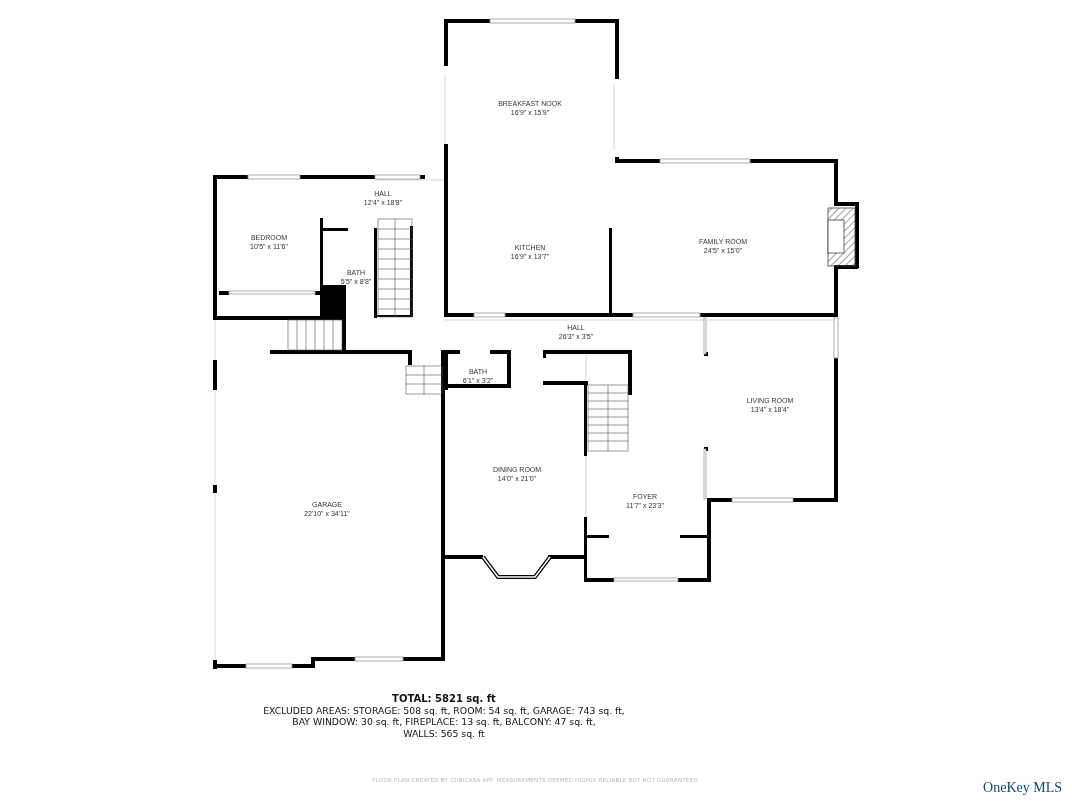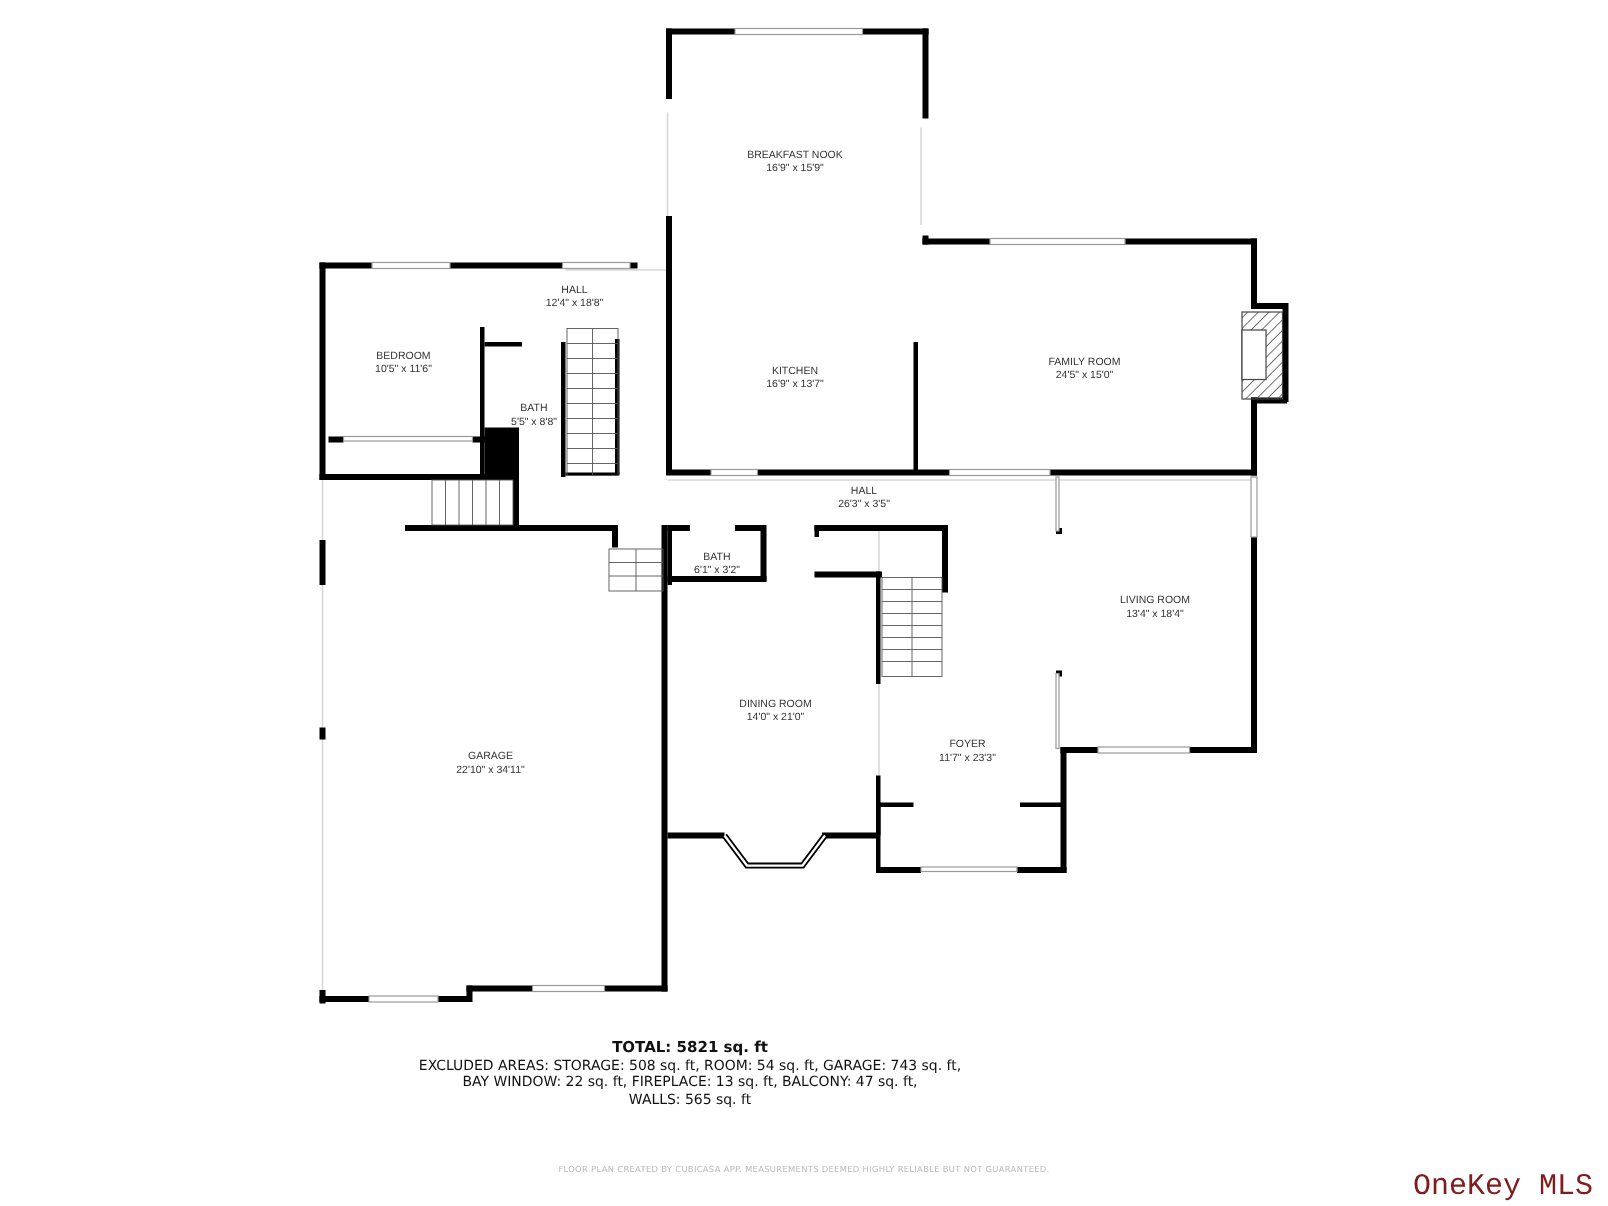--- a/index.html
+++ b/index.html
@@ -1,23 +1,23 @@
 <!DOCTYPE html>
 <html><head>
 <meta charset="utf-8">
 <style>
   html, body { margin:0; padding:0; background:#ffffff; }
   body { width:1072px; height:804px; position:relative; overflow:hidden; font-family:"Liberation Sans", sans-serif; }
   #plan { position:absolute; left:0; top:0; width:1072px; height:690px; }
   .room-label { position:absolute; transform:translate(-50%,0); text-align:center; font-family:"Liberation Sans", sans-serif; font-size:7px; line-height:9px; color:#333; white-space:nowrap; }
   .room-label span { display:block; }
-  #summary { position:absolute; left:16px; width:888px; top:693px; text-align:center; font-family:"DejaVu Sans", sans-serif; font-size:9.3px; line-height:11.6px; color:#111; }
+  #summary { position:absolute; left:0; width:888px; top:693px; text-align:center; font-family:"DejaVu Sans", sans-serif; font-size:9.3px; line-height:11.6px; color:#111; }
   #summary .total { font-weight:bold; font-size:10px; }
   #disclaimer { position:absolute; left:0; width:1072px; top:777px; text-align:center; font-family:"DejaVu Sans", sans-serif; font-size:5.6px; letter-spacing:0.2px; color:#b8b8b8; }
-  #watermark { position:absolute; right:10px; top:780px; font-family:Liberation Mono, monospace; font-size:20px; color:#7f1d1d; }
+  #watermark { position:absolute; right:10px; top:780px; font-family:Liberation Serif, serif; font-size:14px; color:#0c4a6e; }
 </style>
 </head>
 <body>
 
 <svg id="plan" viewBox="0 0 1072 690" xmlns="http://www.w3.org/2000/svg">
   <defs>
     <pattern id="hatch" width="5" height="5" patternUnits="userSpaceOnUse" patternTransform="rotate(45)">
       <line x1="0" y1="0" x2="0" y2="5" stroke="#444" stroke-width="1"></line>
     </pattern>
   </defs>
@@ -215,18 +215,18 @@
     <span>11'7" x 23'3"</span>
 </div>
 <div class="room-label" style="left:327px; top:500px;">
   <span>GARAGE</span>
     <span>22'10" x 34'11"</span>
 </div>
 
 <div id="summary">
   <div class="total">TOTAL: 5821 sq. ft</div>
   <div>EXCLUDED AREAS: STORAGE: 508 sq. ft, ROOM: 54 sq. ft, GARAGE: 743 sq. ft,</div>
-  <div>BAY WINDOW: 22 sq. ft, FIREPLACE: 13 sq. ft, BALCONY: 47 sq. ft,</div>
+  <div>BAY WINDOW: 30 sq. ft, FIREPLACE: 13 sq. ft, BALCONY: 47 sq. ft,</div>
   <div>WALLS: 565 sq. ft</div>
 </div>
 
 <div id="disclaimer">FLOOR PLAN CREATED BY CUBICASA APP. MEASUREMENTS DEEMED HIGHLY RELIABLE BUT NOT GUARANTEED.</div>
 <div id="watermark">OneKey MLS</div>
 
 </body></html>

